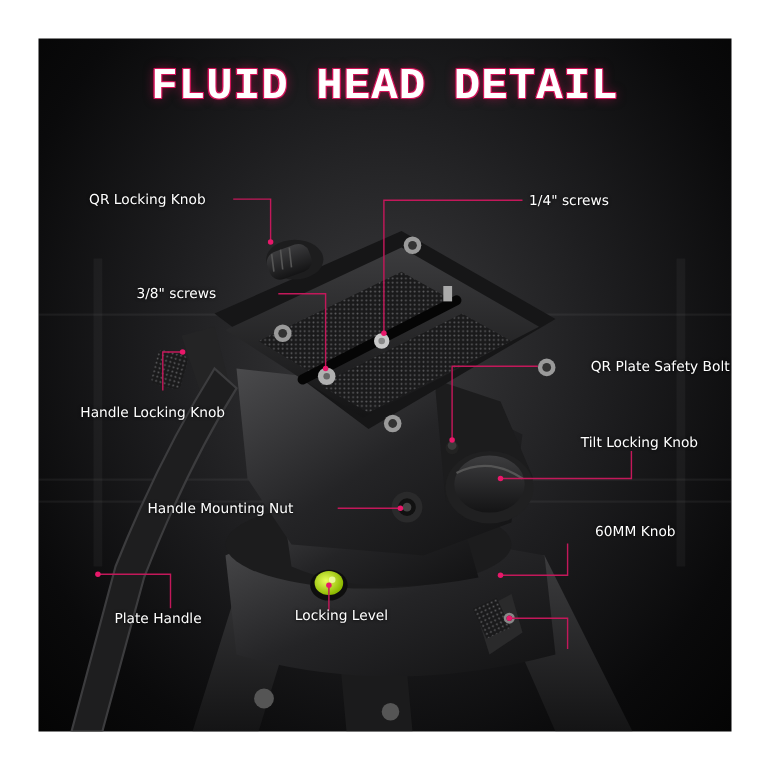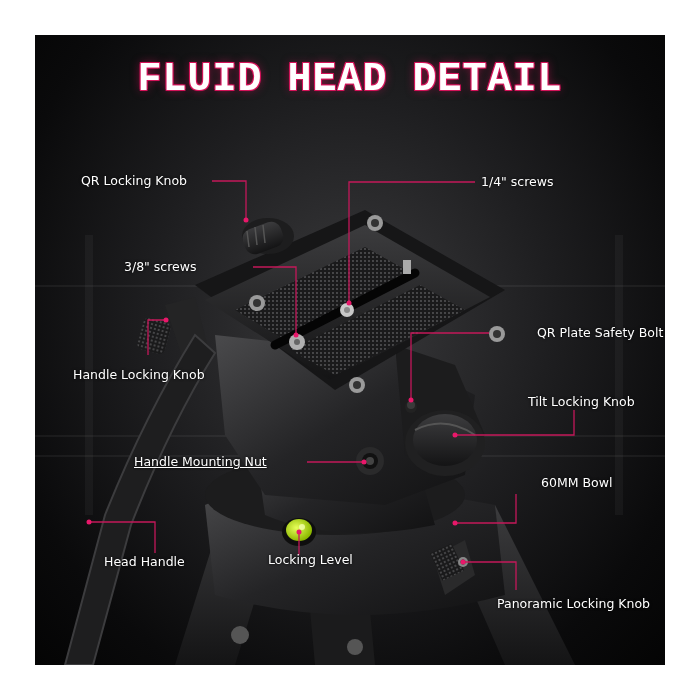--- a/index.html
+++ b/index.html
@@ -181,18 +181,17 @@
       <circle cx="428" cy="527" r="2.5"></circle>
     </g>
   </svg>
 
   <div class="label" style="left:46px; top:138px;text-align:center;">QR Locking Knob</div>
   <div class="label" style="left:446px; top:139px;">1/4" screws</div>
   <div class="label" style="left:89px; top:224px;">3/8" screws</div>
   <div class="label" style="left:458px; top:290px;margin-left:44px;">QR Plate Safety Bolt</div>
   <div class="label" style="left:14px; top:332px;margin-left:24px;">Handle Locking Knob</div>
   <div class="label" style="left:493px; top:359px;">Tilt Locking Knob</div>
-  <div class="label" style="left:99px; top:419px;text-decoration:underline;">Handle Mounting Nut</div>
-  <div class="label" style="left:506px; top:440px;">60MM Bowl</div>
-  <div class="label" style="left:69px; top:519px;">Head Handle</div>
+  <div class="label" style="left:99px; top:419px;">Handle Mounting Nut</div>
+  <div class="label" style="left:506px; top:440px;">60MM Knob</div>
+  <div class="label" style="left:69px; top:519px;">Plate Handle</div>
   <div class="label" style="left:233px; top:517px;">Locking Level</div>
-  <div class="label" style="left:462px; top:561px;">Panoramic Locking Knob</div>
 </div>
 
 </body></html>

